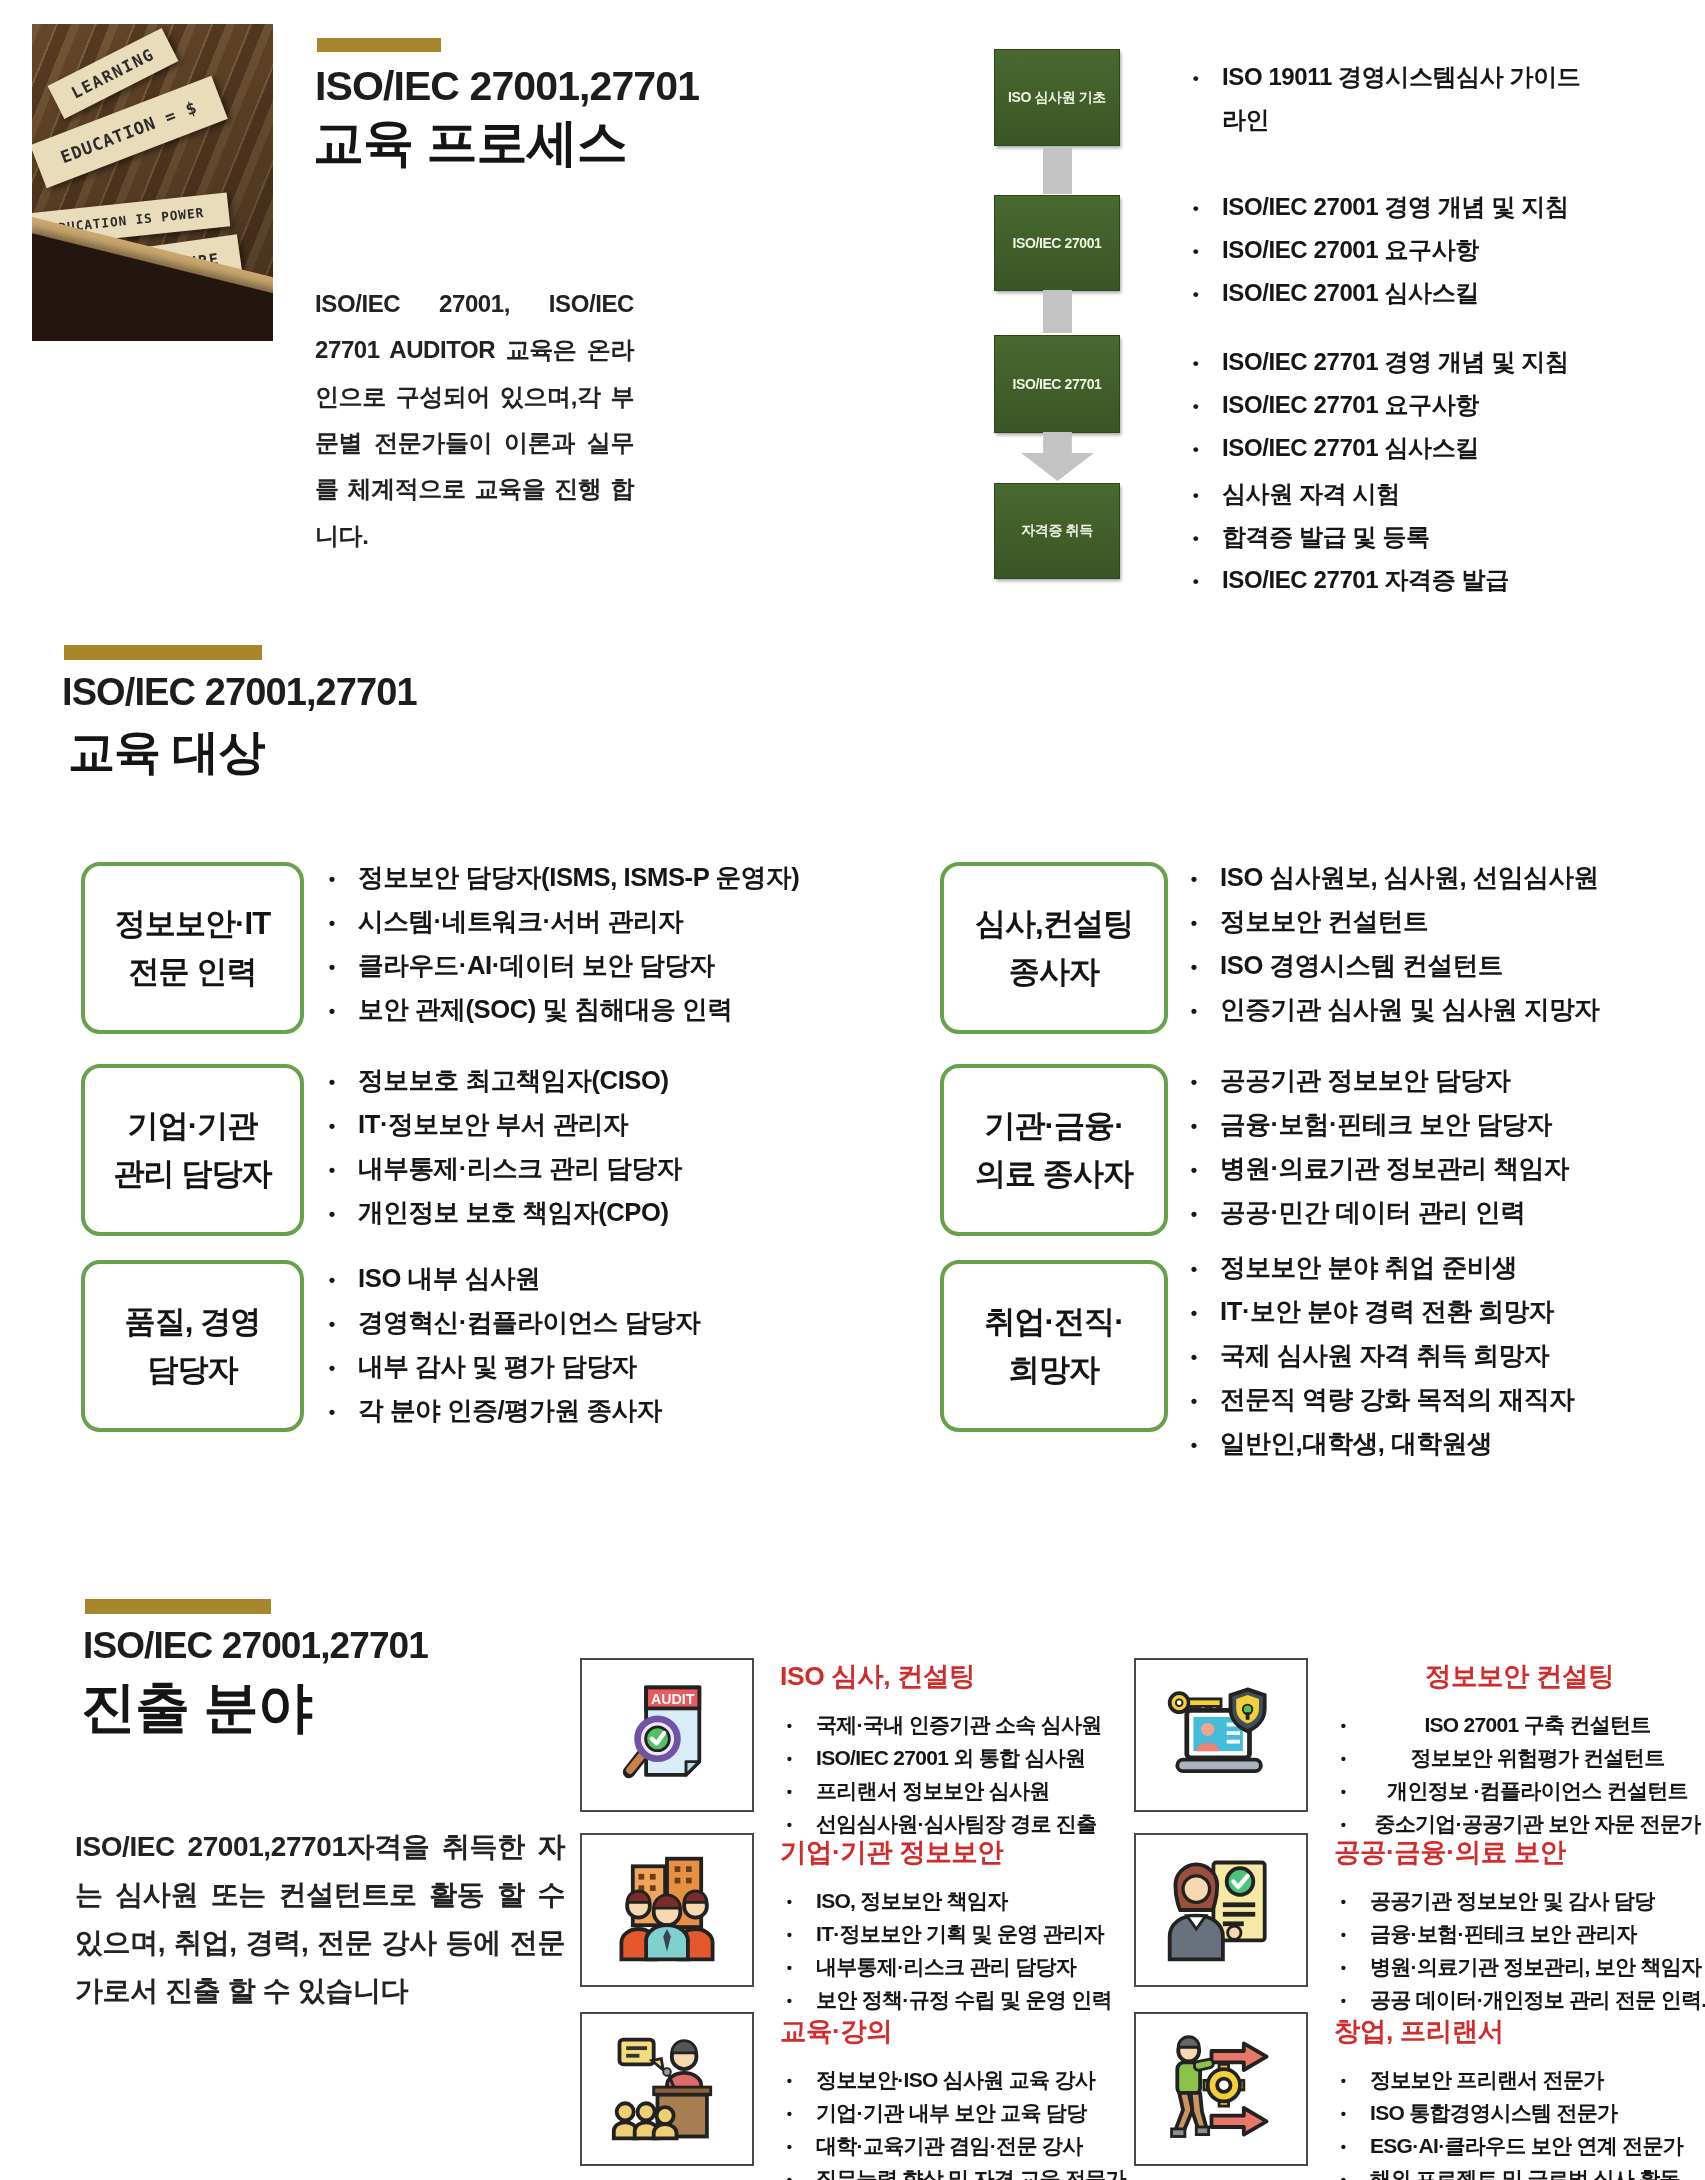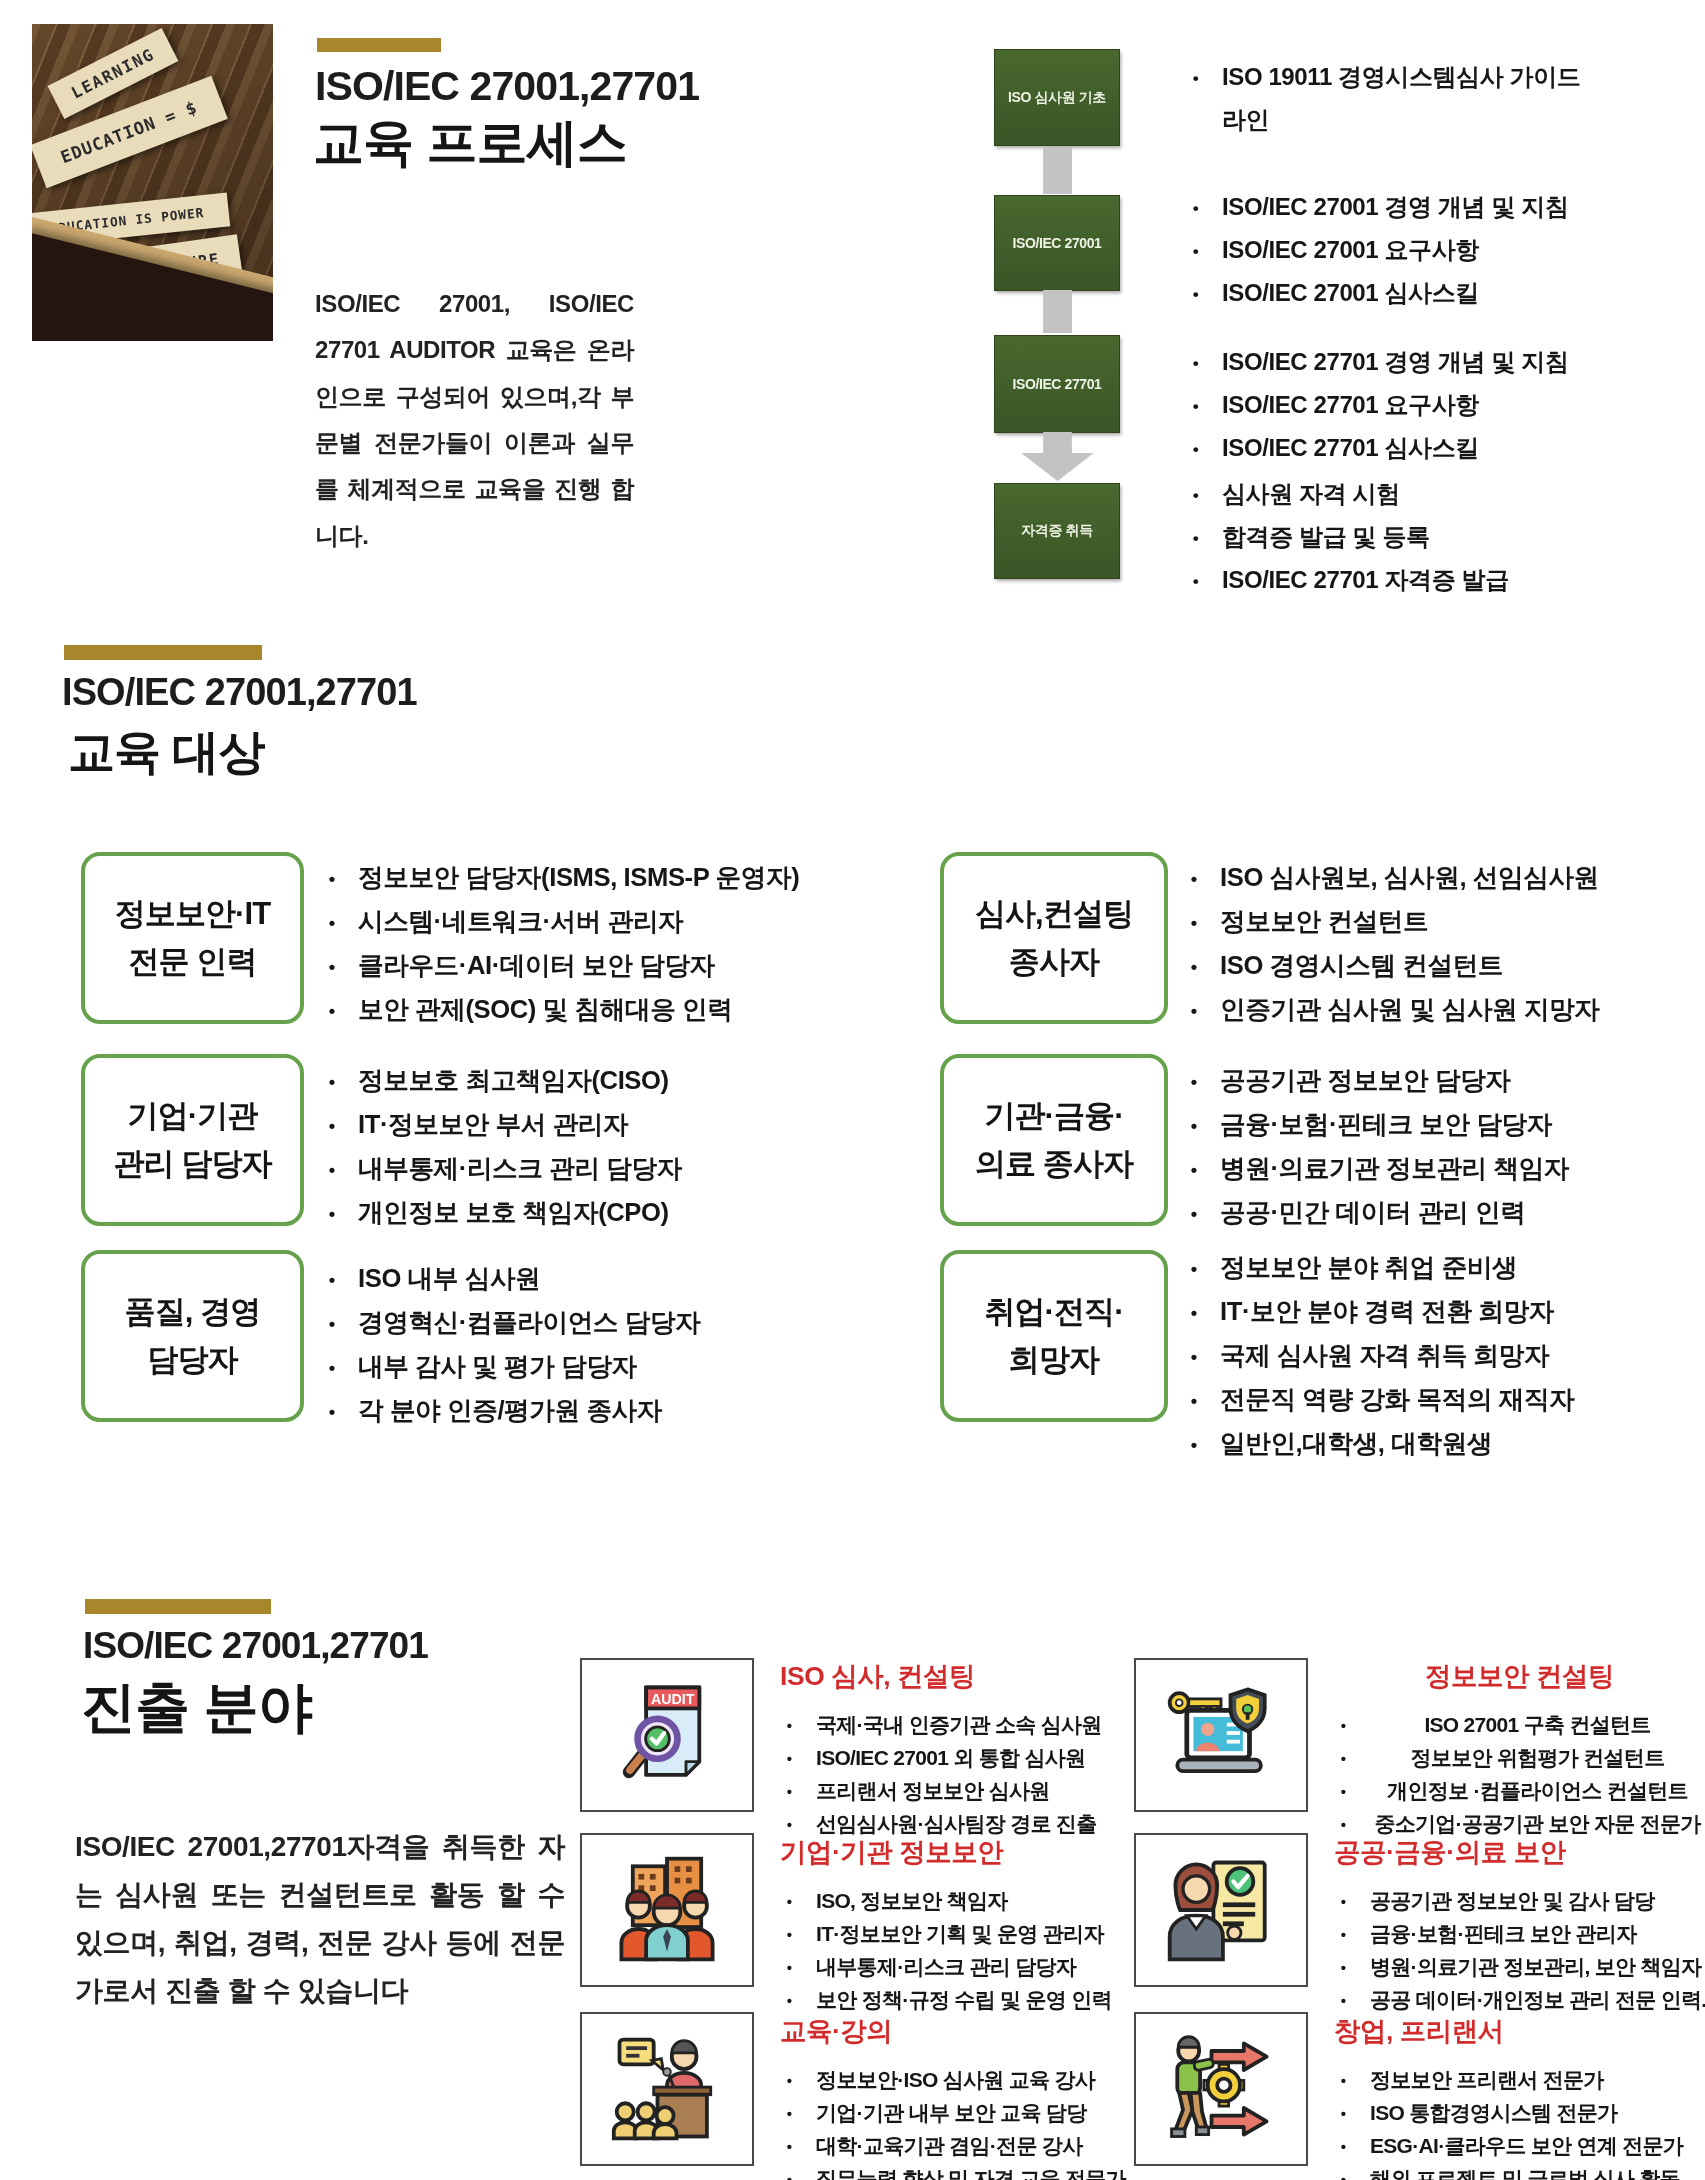--- a/index.html
+++ b/index.html
@@ -55,21 +55,21 @@
   .flow-list{position:absolute;left:1186px;font-size:24px;line-height:43px;letter-spacing:-0.4px;}
   .fl1{top:55px;width:400px;}
   .fl2{top:185px;width:511px;}
   .fl3{top:340px;width:511px;}
   .fl4{top:472px;width:511px;}
   .fl2 li,.fl3 li,.fl4 li{white-space:nowrap;}
 
   
   .gbox{position:absolute;border:4.3px solid #66a14b;border-radius:19px;background:#fff;
     display:flex;align-items:center;justify-content:center;text-align:center;
-    font-weight:700;font-size:31px;letter-spacing:-0.9px;color:#141414;}
+    font-weight:700;font-size:31px;letter-spacing:-0.9px;color:#141414;margin-top:10px;}
   .glabel{white-space:pre-line;line-height:1.55;}
   .gb-l{left:81px;width:215px;height:164px;}
   .gb-r{left:940px;width:220px;height:164px;}
   .gr1{top:852px;}
   .gr2{top:1054px;}
   .gr3{top:1250px;}
   .glist{position:absolute;font-size:25.6px;line-height:44px;letter-spacing:-0.4px;}
   .glist li{white-space:nowrap;}
   .gl-l{left:322px;width:579px;}
   .gl-r{left:1184px;width:521px;}

